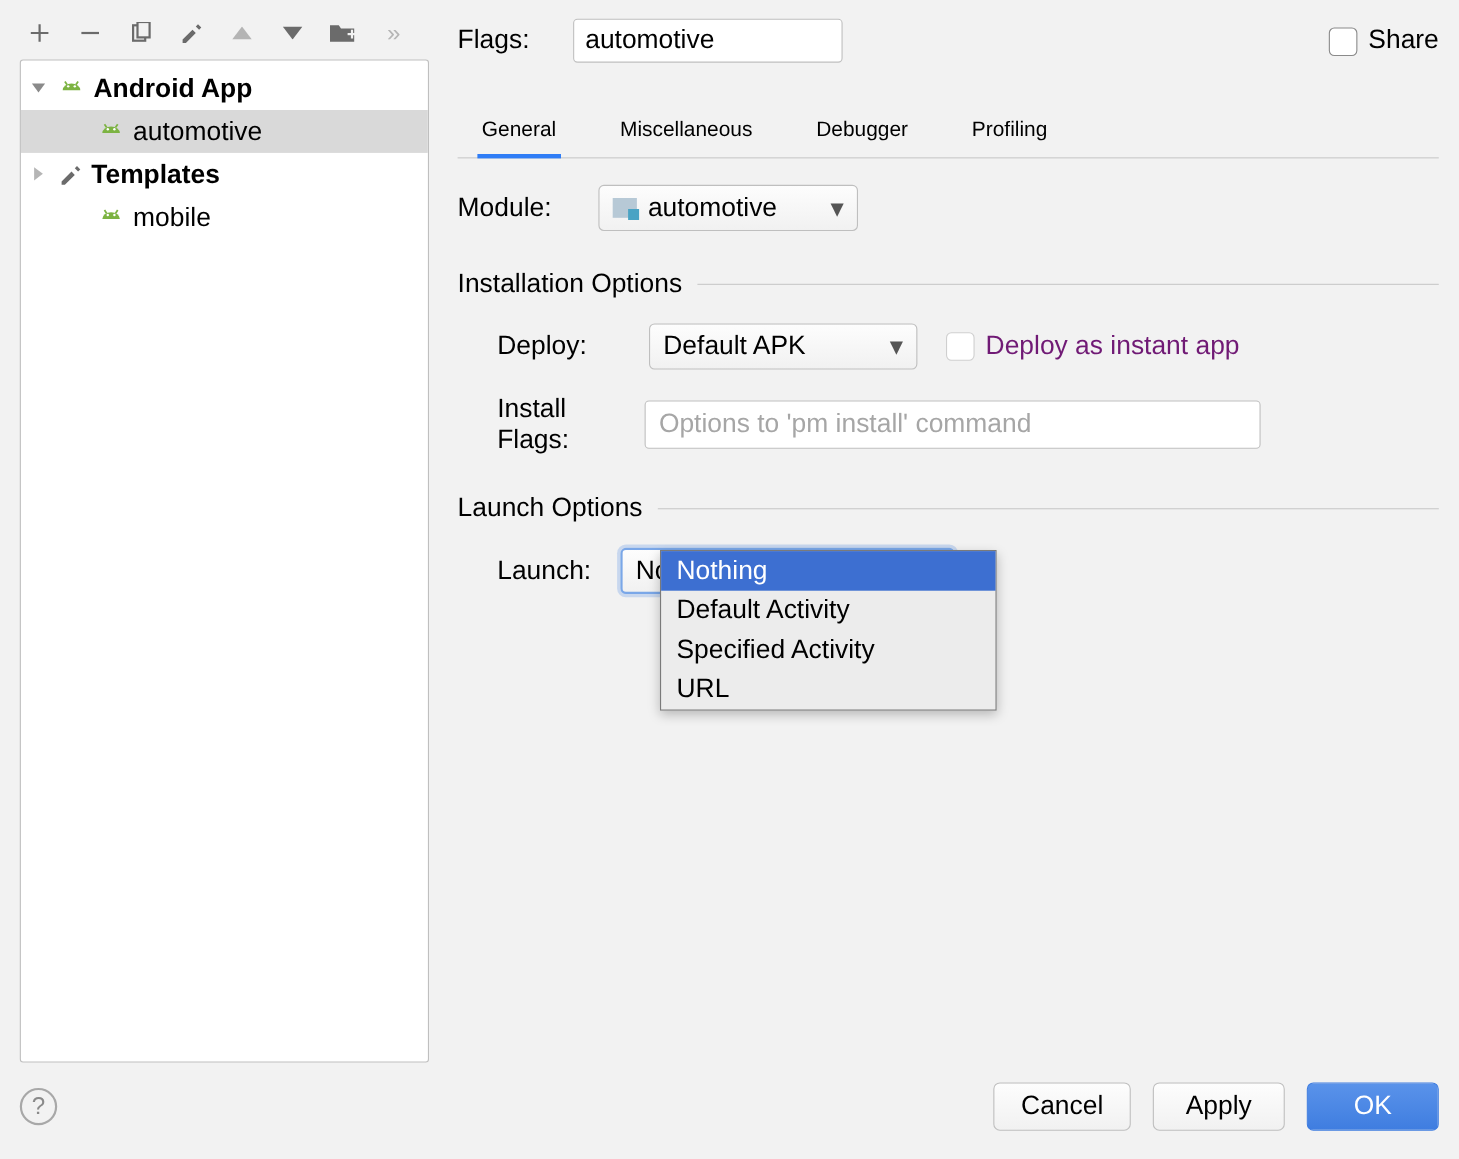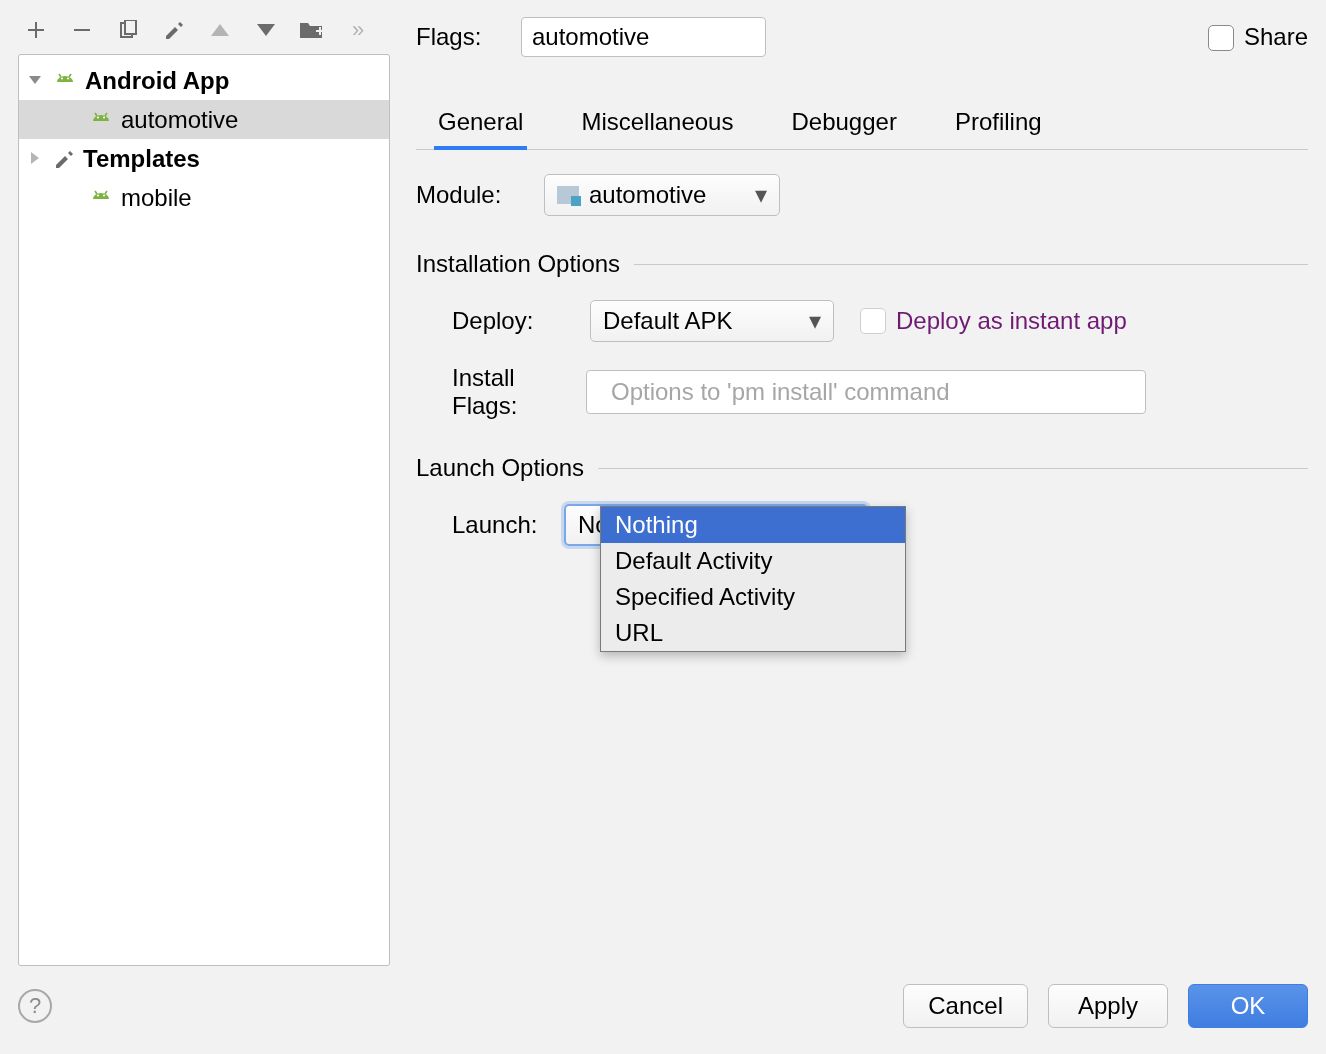--- a/index.html
+++ b/index.html
@@ -25,21 +25,21 @@
   .top-row { display: flex; align-items: center; height: 54px; gap: 20px; }
   .name-label { width: 85px; }
   .name-input { width: 245px; height: 40px; border: 1px solid #bfbfbf; border-radius: 4px; background: #fff; padding: 0 10px; font-size: 24px; }
   .spacer { flex: 1; }
   .check-wrap { display: flex; align-items: flex-end; gap: 10px; }
   .checkbox { width: 26px; height: 26px; border: 1px solid #8a8a8a; border-radius: 5px; background: #fff; display:flex; align-items:center; justify-content:center; }
   .checkbox.checked { background: #2f7df6; border-color:#2f7df6; }
   .checkbox.checked::after { content:"✓"; color:#fff; font-size:20px; line-height:1; }
 
   .tabs { display: flex; gap: 50px; border-bottom: 1px solid #c9c9c9; margin-top: 36px; padding-left: 18px; }
-  .tab { padding: 8px 4px 10px 4px; cursor: pointer; font-size: 24px; }
+  .tab { padding: 8px 4px 10px 4px; cursor: pointer; font-size: 19px; }
   .tab.active { border-bottom: 4px solid #2f7df6; margin-bottom:-1px; }
 
   .form-area { padding: 24px 0 0 0; position: relative; }
   .field-row { display: flex; align-items: center; margin-bottom: 12px; }
   .field-label { width: 128px; text-align: left; }
   .field-label.indent { width: 148px; padding-left:36px; }
   .launch-label { width: 148px; padding-left:36px; }
 
   .combo { height: 42px; border: 1px solid #bfbfbf; border-radius: 5px; background: linear-gradient(#fdfdfd,#f1f1f1); display:flex; align-items:center; padding: 0 12px; gap:10px; cursor:pointer; position:relative; }
   .combo .caret { margin-left:auto; color:#555; }
@@ -50,21 +50,21 @@
   .folder-icon::after { content:""; position:absolute; right:-2px; bottom:-2px; width:10px; height:10px; background:#4aa3c4; }
 
   .section-header { display:flex; align-items:center; gap:14px; margin: 34px 0 22px 0; }
   .section-header .line { flex:1; height:1px; background:#c9c9c9; }
 
   .sub-row { display:flex; align-items:center; margin-bottom:22px; }
   .install-label { width:170px; padding-left:36px; }
   .deploy-row { display:flex; align-items:center; gap:26px; }
   .instant-wrap { display:flex; align-items:center; gap:10px; color:#701a75; }
   .instant-wrap .checkbox { border-color:#cfcfcf; }
-  .text-input { height:44px; flex:1; max-width:560px; border:1px solid #bfbfbf; border-radius:4px; background:#fff; padding:0 24px; font-size:24px; color:#7f1d1d; }
+  .text-input { height:44px; flex:1; max-width:560px; border:1px solid #bfbfbf; border-radius:4px; background:#fff; padding:0 12px; font-size:24px; color:#7f1d1d; }
   .text-input::placeholder { color:#a6a6a6; }
 
   .dropdown-pop { position:absolute; left:184px; top:356px; width:306px; background:#ececec; border:1px solid #7a7a7a; box-shadow: 0 4px 10px rgba(0,0,0,.25); z-index:10; }
   .dd-item { padding:4px 14px; font-size:24px; cursor:pointer; }
   .dd-item.sel { background:#3d6fd1; color:#fff; }
 
   .footer { display:flex; align-items:center; height:60px; margin-top:10px; }
   .help-btn { width:34px; height:34px; border:2px solid #a8a8a8; border-radius:50%; color:#8a8a8a; display:flex; align-items:center; justify-content:center; font-size:22px; cursor:pointer; }
   .footer .spacer { flex:1; }
   .btn { height:44px; min-width:120px; border:1px solid #bfbfbf; border-radius:6px; background:linear-gradient(#fdfdfd,#f1f1f1); font-size:24px; padding:0 24px; cursor:pointer; }

